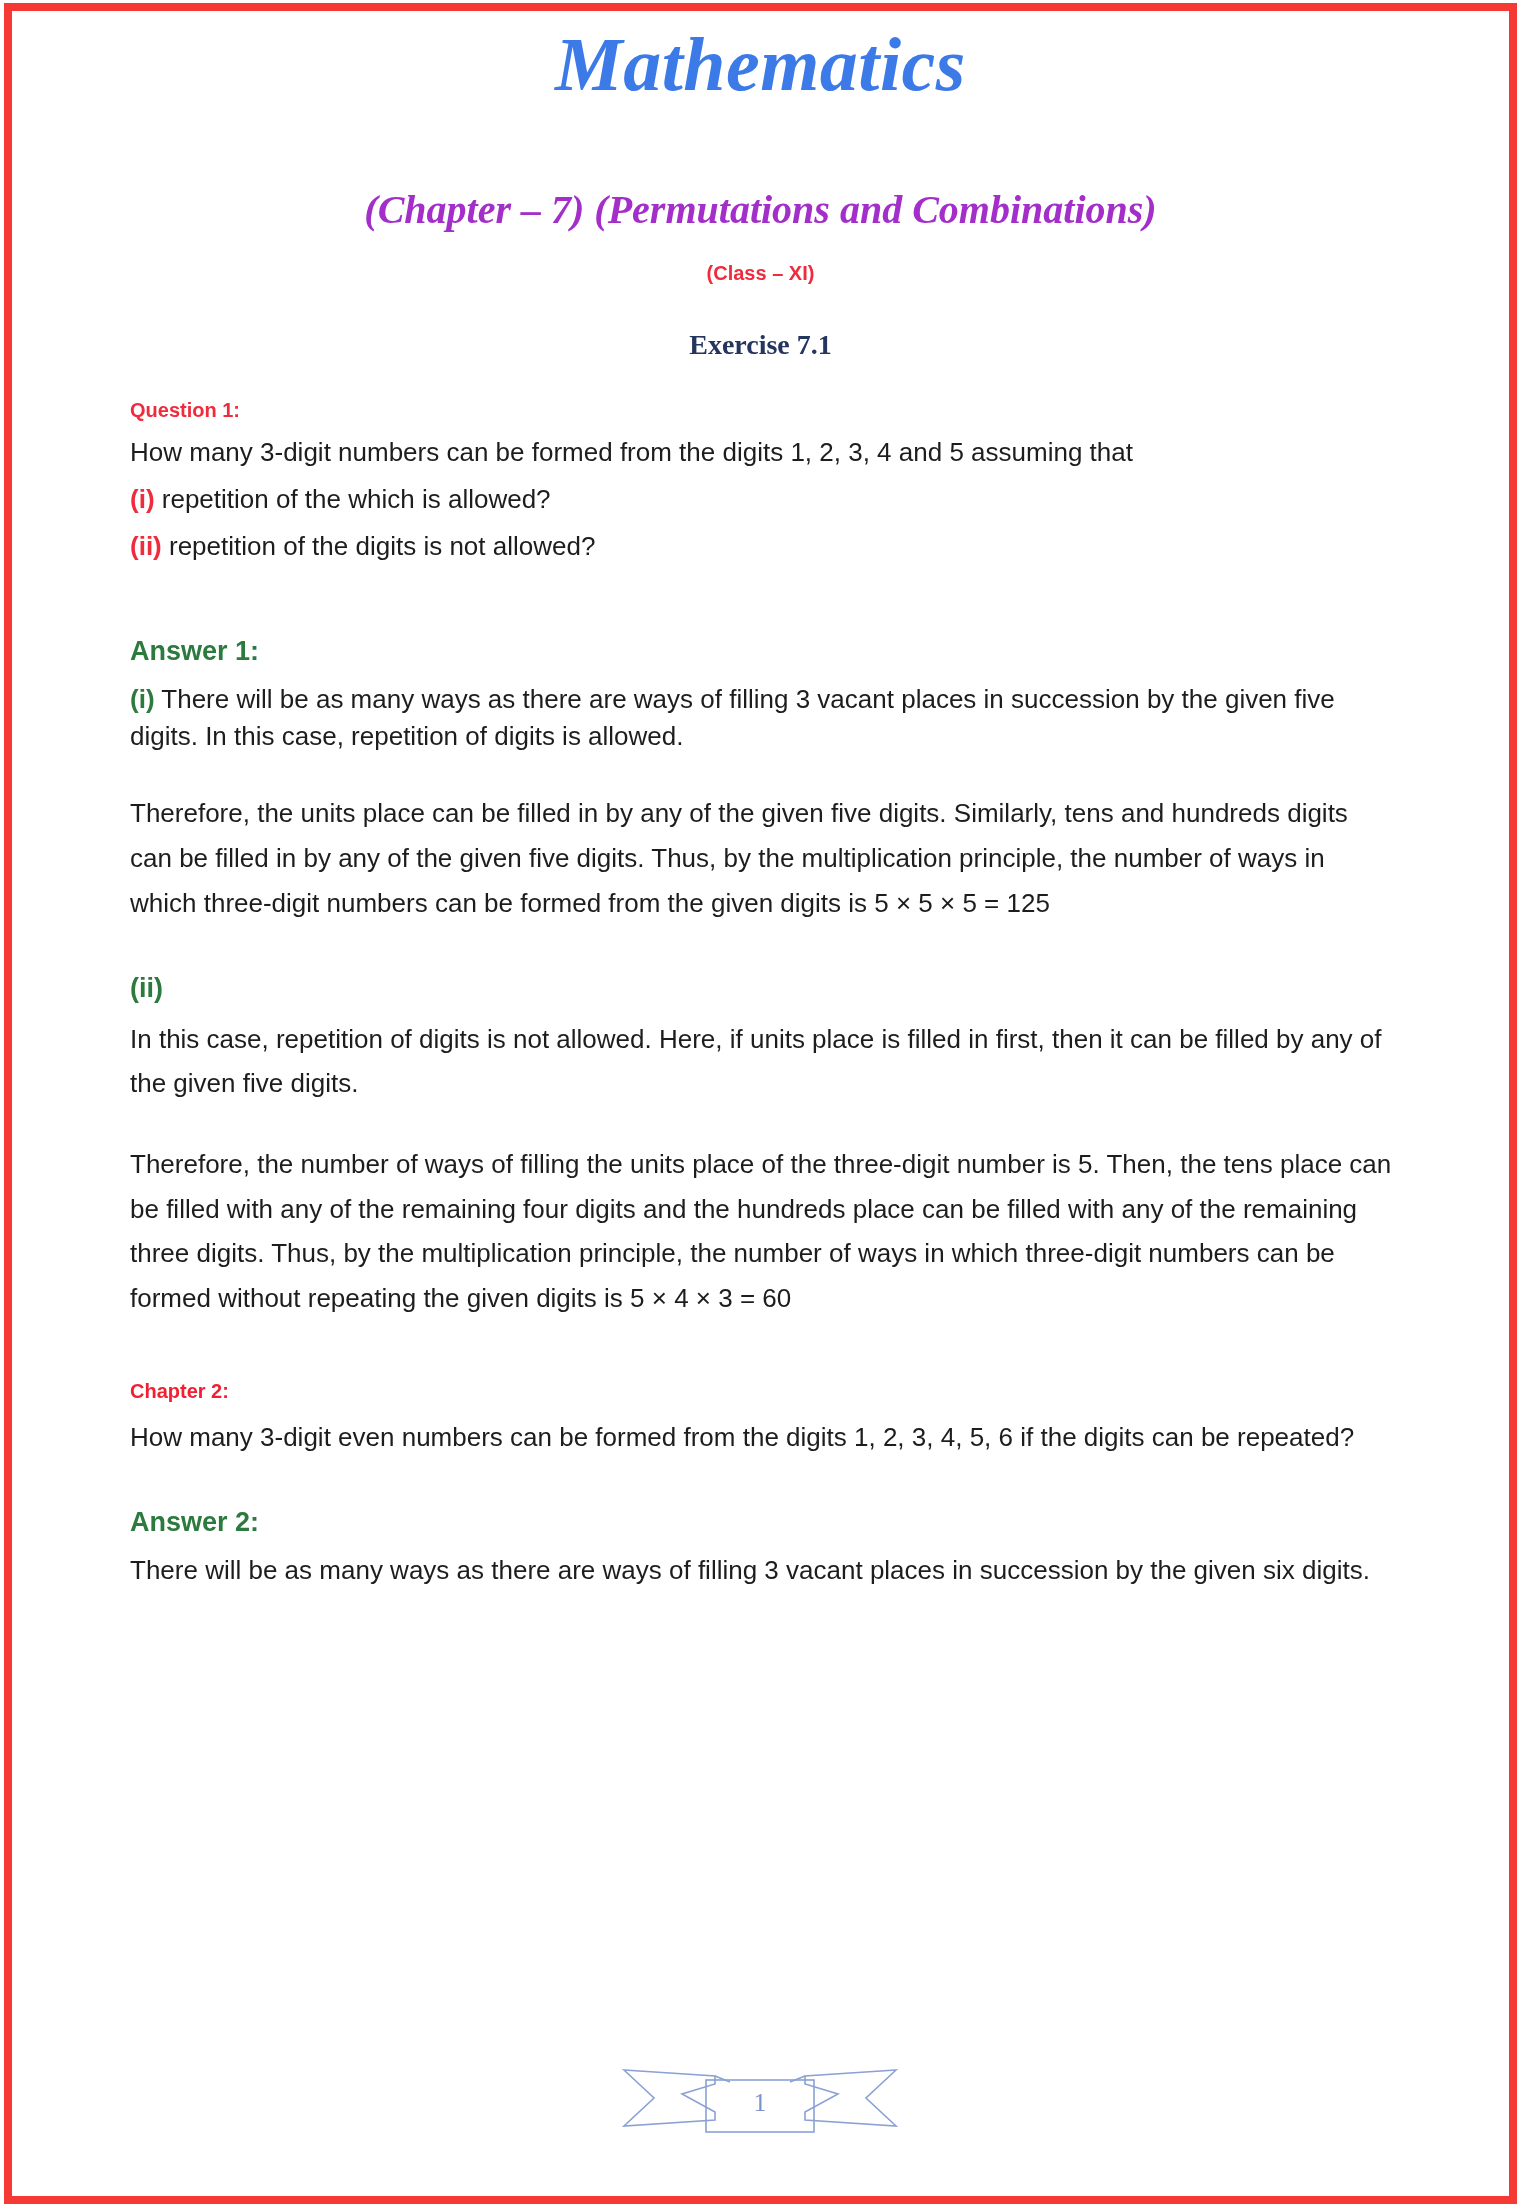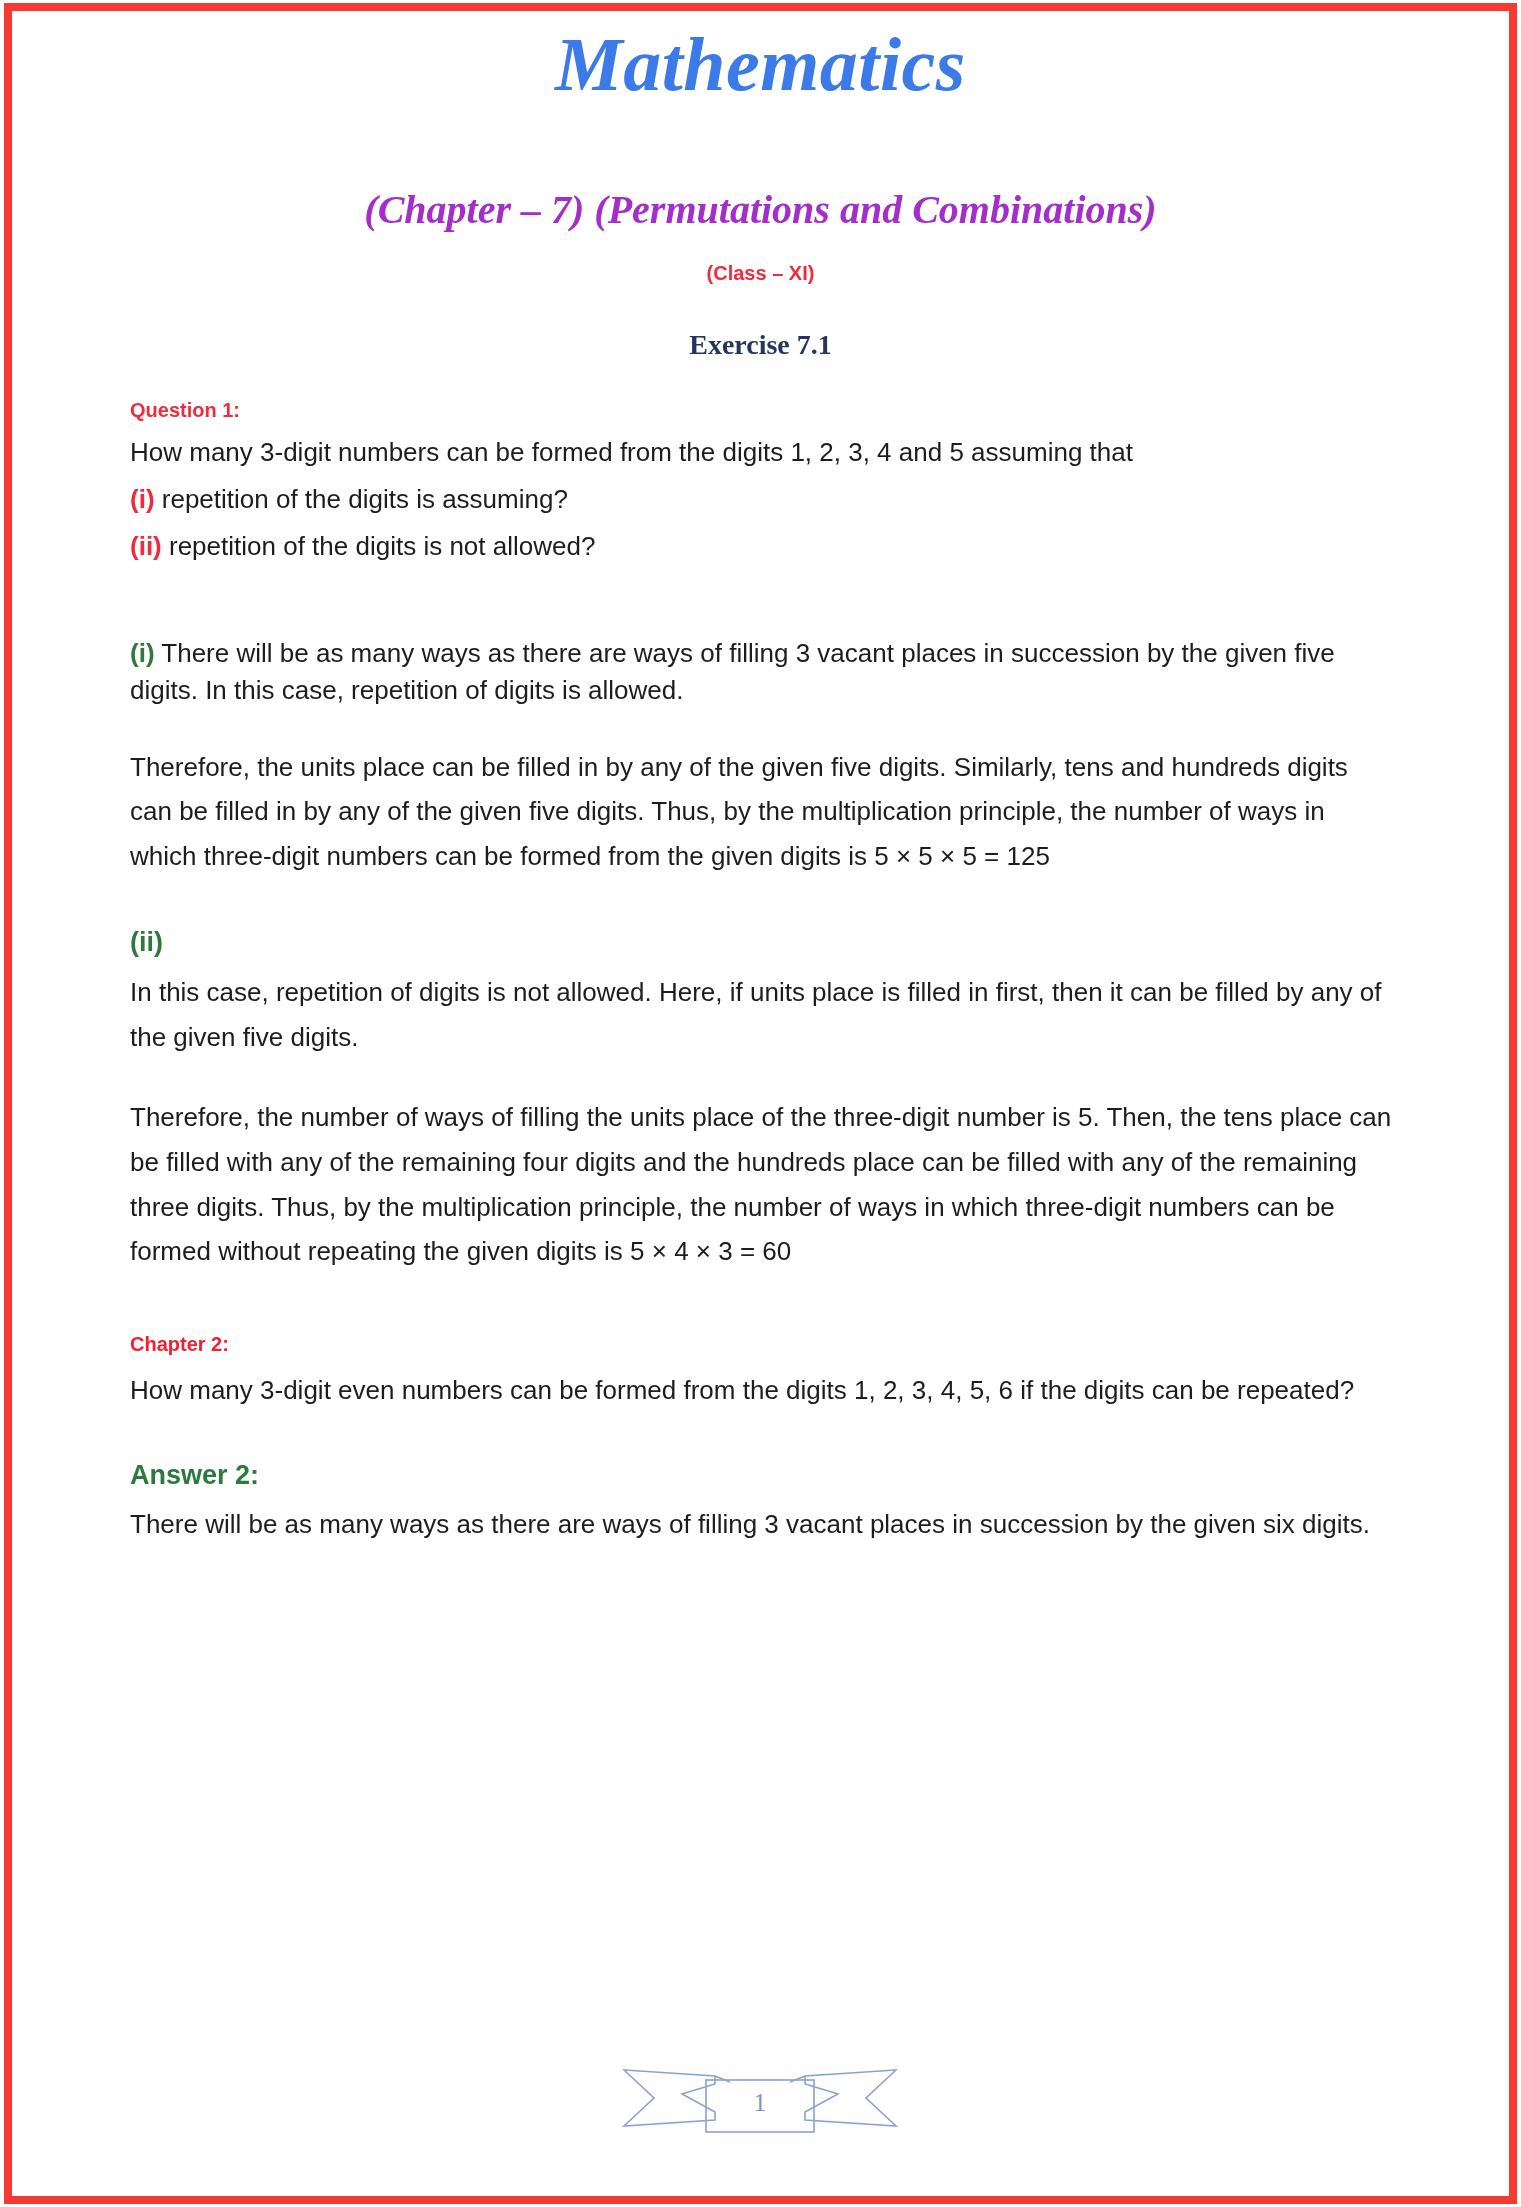--- a/index.html
+++ b/index.html
@@ -182,29 +182,30 @@
     <div class="title-exercise">Exercise 7.1</div>
 
     <div class="content">
 
       <p class="q-head">Question 1:</p>
 
       <p class="para">How many 3-digit numbers can be formed from the digits 1, 2, 3, 4 and 5 assuming that</p>
 
       <div class="gap-s"></div>
 
-      <p class="para"><span class="marker-red">(i)</span> <span>repetition of the digits is assuming?</span></p>
+      <p class="para"><span class="marker-red">(i)</span> <span>repetition of the which is allowed?</span></p>
 
       <div class="gap-s"></div>
 
       <p class="para"><span class="marker-red">(ii)</span> <span>repetition of the digits is not allowed?</span></p>
 
       <div class="gap-xl"></div>
       <div class="gap-m"></div>
 
+      <p class="a-head">Answer 1:</p>
 
       <p class="para"><span class="marker-green">(i)</span> <span>There will be as many ways as there are ways of filling 3 vacant places in succession by the given five digits. In this case, repetition of digits is allowed.</span></p>
 
       <div class="gap-l"></div>
 
       <p class="para loose">Therefore, the units place can be filled in by any of the given five digits. Similarly, tens and hundreds digits can be filled in by any of the given five digits. Thus, by the multiplication principle, the number of ways in which three-digit numbers can be formed from the given digits is 5 × 5 × 5 = 125</p>
 
       <div class="gap-l"></div>
       <div class="gap-s"></div>
 

